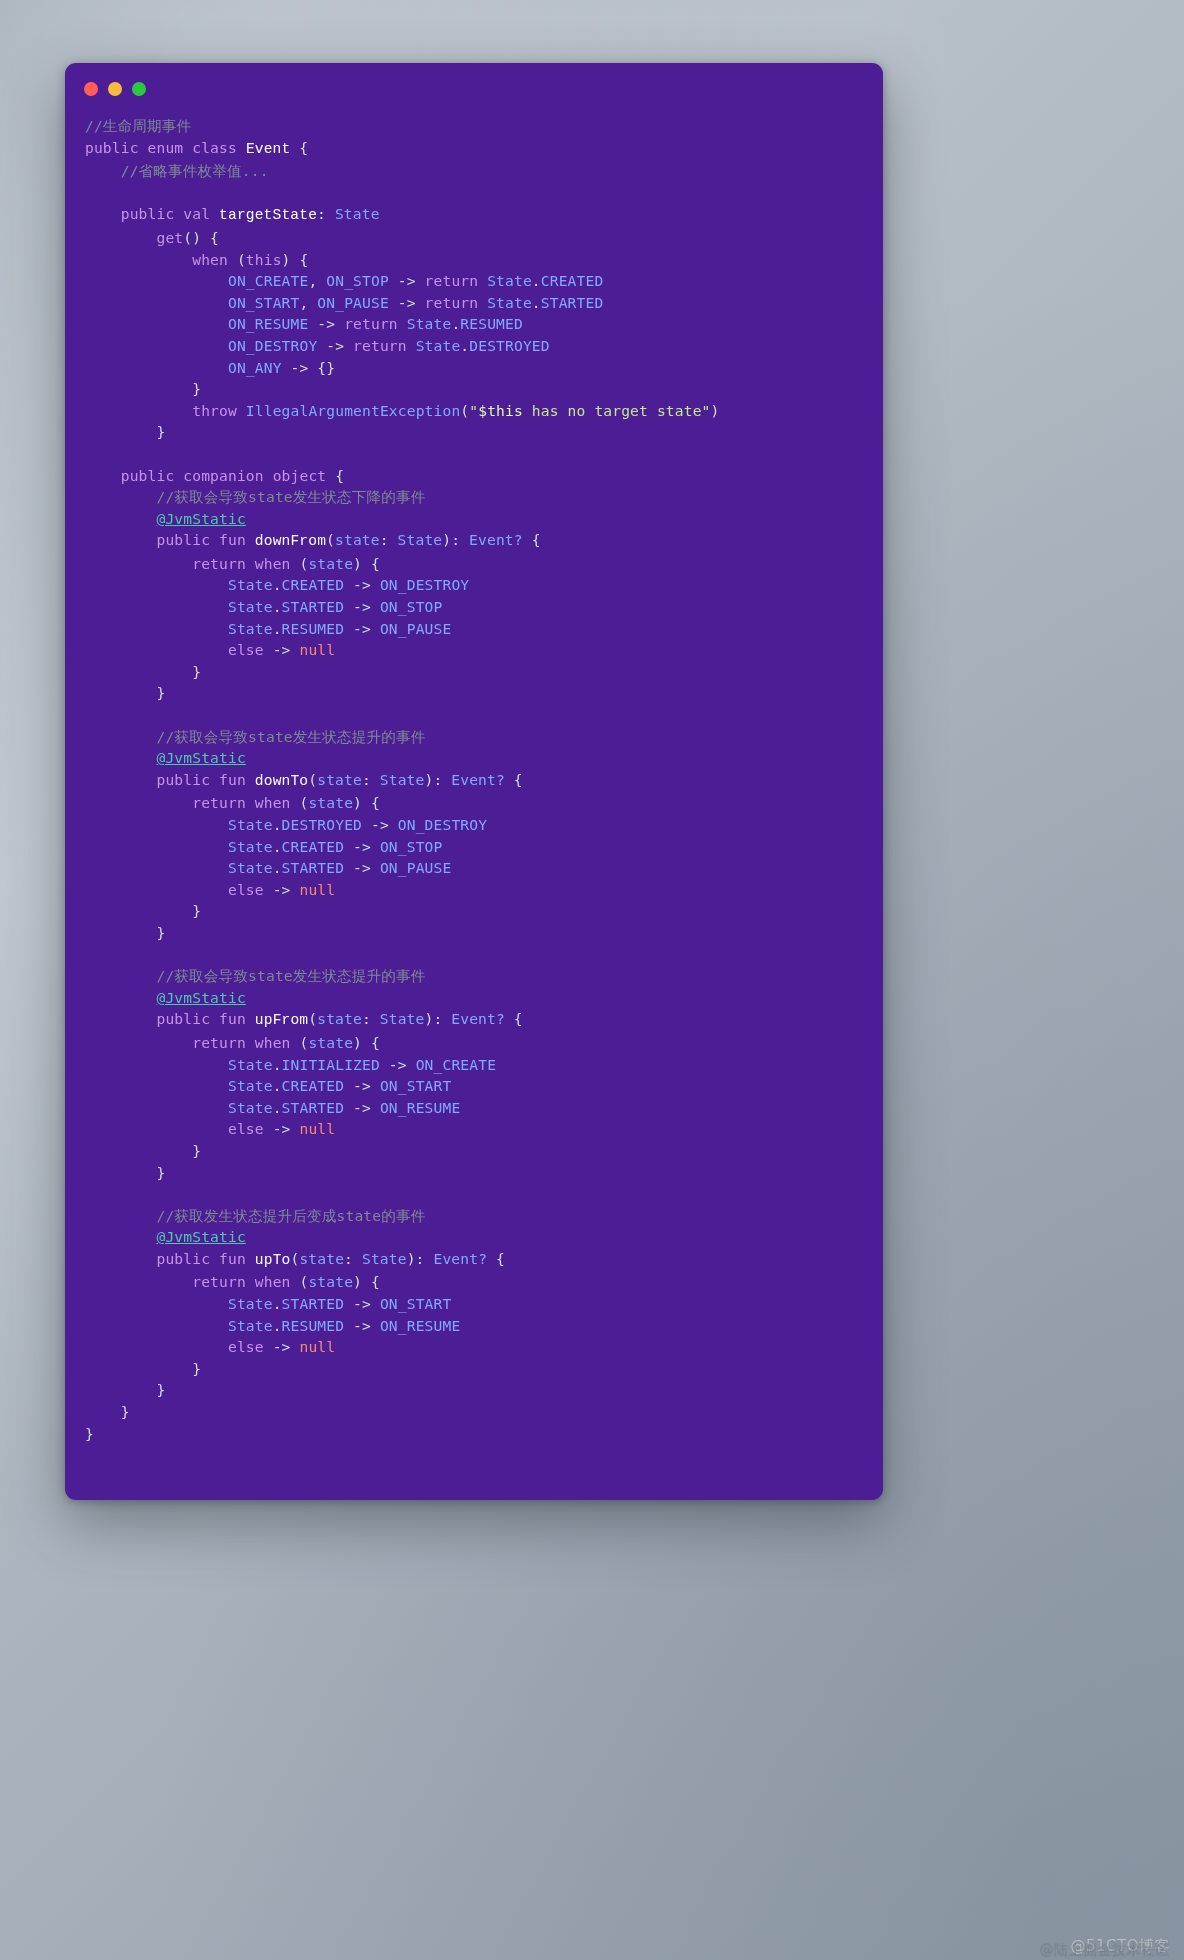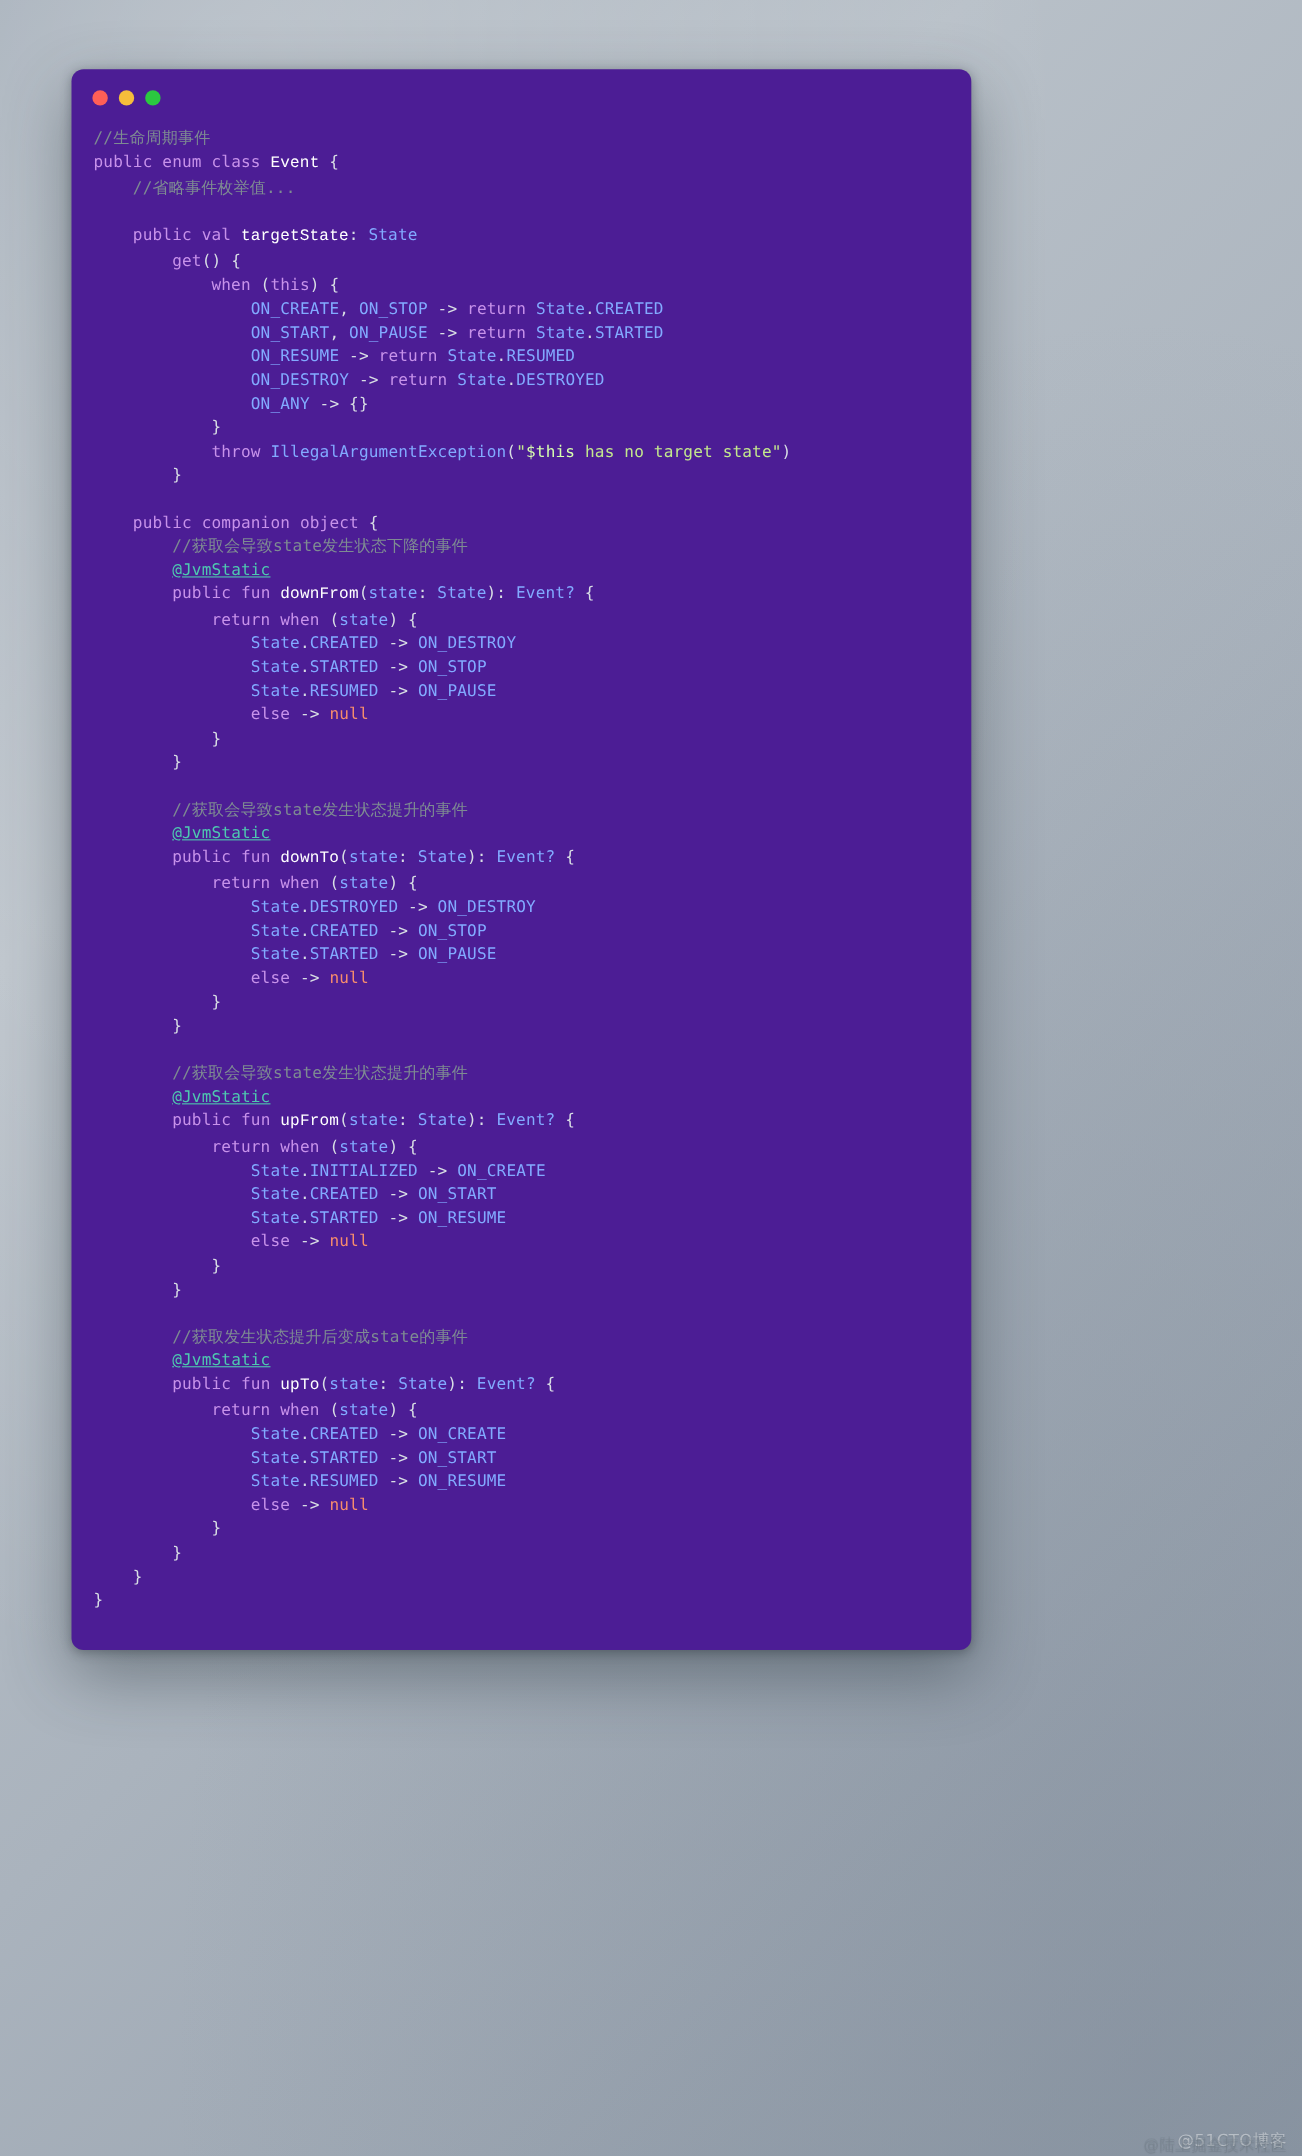--- a/index.html
+++ b/index.html
@@ -154,21 +154,20 @@
 </span><span class="ln"><span class="pun">                </span><span class="typ">State</span><span class="pun">.</span><span class="enm">CREATED</span><span class="op"> -&gt; </span><span class="enm">ON_START</span>
 </span><span class="ln"><span class="pun">                </span><span class="typ">State</span><span class="pun">.</span><span class="enm">STARTED</span><span class="op"> -&gt; </span><span class="enm">ON_RESUME</span>
 </span><span class="ln"><span class="pun">                </span><span class="kw">else</span><span class="op"> -&gt; </span><span class="num">null</span>
 </span><span class="ln"><span class="pun">            </span><span class="pun">}</span>
 </span><span class="ln"><span class="pun">        </span><span class="pun">}</span>
 </span><span class="ln">
 </span><span class="ln"><span class="pun">        </span><span class="cmt">//获取发生状态提升后变成state的事件</span>
 </span><span class="ln"><span class="pun">        </span><span class="ann">@JvmStatic</span>
 </span><span class="ln"><span class="pun">        </span><span class="kw">public</span><span class="pun"> </span><span class="kw">fun</span><span class="pun"> </span><span class="cls">upTo</span><span class="pun">(</span><span class="typ">state</span><span class="pun">: </span><span class="typ">State</span><span class="pun">): </span><span class="typ">Event?</span><span class="pun"> {</span>
 </span><span class="ln"><span class="pun">            </span><span class="kw">return</span><span class="pun"> </span><span class="kw">when</span><span class="pun"> (</span><span class="typ">state</span><span class="pun">) {</span>
-</span><span class="ln"><span class="pun">                </span><span class="typ">State</span><span class="pun">.</span><span class="enm">CREATED</span><span class="op"> -&gt; </span><span class="enm">ON_CREATE</span>
 </span><span class="ln"><span class="pun">                </span><span class="typ">State</span><span class="pun">.</span><span class="enm">STARTED</span><span class="op"> -&gt; </span><span class="enm">ON_START</span>
 </span><span class="ln"><span class="pun">                </span><span class="typ">State</span><span class="pun">.</span><span class="enm">RESUMED</span><span class="op"> -&gt; </span><span class="enm">ON_RESUME</span>
 </span><span class="ln"><span class="pun">                </span><span class="kw">else</span><span class="op"> -&gt; </span><span class="num">null</span>
 </span><span class="ln"><span class="pun">            </span><span class="pun">}</span>
 </span><span class="ln"><span class="pun">        </span><span class="pun">}</span>
 </span><span class="ln"><span class="pun">    </span><span class="pun">}</span>
 </span><span class="ln"><span class="pun">}</span>
 </span></pre>
 </div>
 

